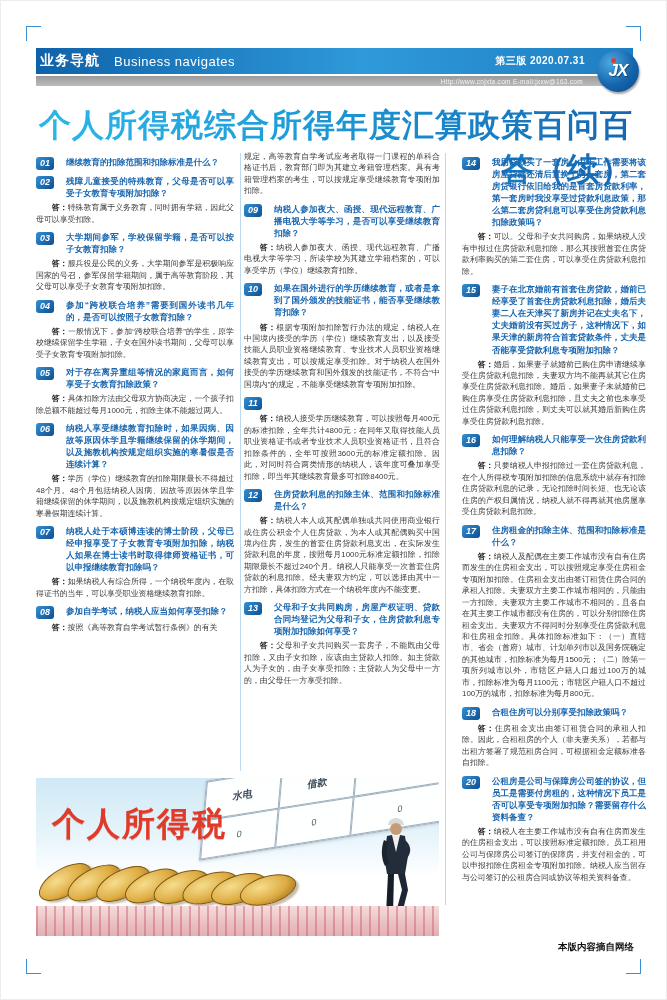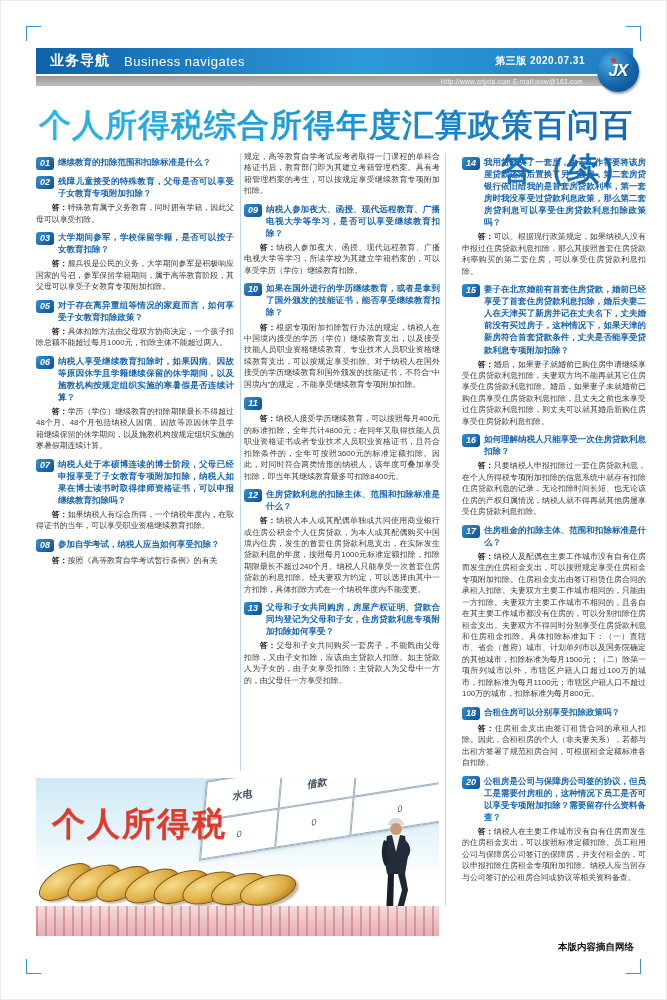--- a/index.html
+++ b/index.html
@@ -10,21 +10,21 @@
   .cmark{position:absolute;width:14px;height:14px;}
   .cmark.tl{left:25px;top:25px;border-left:1px solid #3b8fd4;border-top:1px solid #3b8fd4;}
   .cmark.tr{right:25px;top:25px;border-right:1px solid #3b8fd4;border-top:1px solid #3b8fd4;}
   .cmark.bl{left:25px;bottom:25px;border-left:1px solid #3b8fd4;border-bottom:1px solid #3b8fd4;}
   .cmark.br{right:25px;bottom:25px;border-right:1px solid #3b8fd4;border-bottom:1px solid #3b8fd4;}
 
   
   .masthead{position:absolute;left:35px;top:47px;width:597px;height:26px;
             background:linear-gradient(90deg,#0f62a9 0%,#2f9ad9 55%,#1e7ec2 100%);
             display:flex;align-items:center;color:#fff;}
-  .mh-cn{font-size:14px;font-weight:bold;margin-left:14px;letter-spacing:1px;}
+  .mh-cn{font-size:14px;font-weight:bold;margin-left:4px;letter-spacing:1px;}
   .mh-en{font-size:13px;margin-left:14px;letter-spacing:.5px;}
   .mh-right{margin-left:auto;margin-right:48px;font-size:10px;font-weight:bold;letter-spacing:.5px;}
   .graybar{position:absolute;left:35px;top:75px;width:597px;height:10px;
            background:linear-gradient(180deg,#9a9a9a,#bcbcbc);display:flex;align-items:center;justify-content:flex-end;}
   .graybar span{font-size:6.5px;color:#f2f2f2;margin-right:50px;letter-spacing:.3px;}
   .logo{position:absolute;left:596px;top:49px;width:42px;height:42px;border-radius:50%;
         background:radial-gradient(circle at 32% 30%,#4aa8e0 0%,#1565ad 55%,#0b4a86 100%);
         box-shadow:1px 2px 2px rgba(0,0,0,.35);display:flex;align-items:center;justify-content:center;}
   .logo-text{color:#fff;font-weight:bold;font-style:italic;font-size:17px;letter-spacing:-1px;
              text-shadow:1px 1px 1px rgba(0,0,0,.4);}
@@ -39,21 +39,21 @@
   
   .col{position:absolute;top:150px;overflow:hidden;}
   #col1{left:35px;width:198px;height:624px;}
   #col2{left:243px;width:196px;height:612px;}
   #col3{left:461px;width:184px;height:788px;}
   .colsep{position:absolute;width:1px;background:#bcd9ee;}
   #sep1{left:239px;top:152px;height:618px;}
   #sep2{left:444px;top:152px;height:752px;}
 
   .qa-item{margin-bottom:4px;}
-  .qa-q{display:flex;gap:4px;margin:5px 0 3px;}
+  .qa-q{display:flex;gap:12px;margin:5px 0 3px;}
   .badge{flex:0 0 auto;min-width:16px;height:13px;padding:0 1px;border-radius:3px;margin-top:1px;
          background:linear-gradient(135deg,#3390d2 0%,#0e4f92 100%);
          color:#fff;font-weight:bold;font-style:italic;font-size:9px;line-height:13px;text-align:center;}
   .qtext{flex:1;color:#1a67b0;font-weight:bold;font-size:8.5px;line-height:1.42;text-align:justify;}
   .ans{margin:3px 0 6px;font-size:7.9px;line-height:1.45;color:#3a3a3a;text-align:justify;text-indent:2em;}
   .ans .ans-label{font-weight:bold;color:#1c1c1c;}
   .ans.cont{text-indent:0;margin-top:0;}
 
   
   .photo{position:absolute;left:35px;top:777px;width:403px;height:158px;overflow:hidden;
@@ -126,20 +126,27 @@
       </div>
       <div class="qa-item">
         <div class="qa-q">
           <span class="badge">03</span>
           <span class="qtext">大学期间参军，学校保留学籍，是否可以按子女教育扣除？</span>
         </div>
         <p class="ans"><span class="ans-label">答：</span><span>服兵役是公民的义务，大学期间参军是积极响应国家的号召，参军保留学籍期间，属于高等教育阶段，其父母可以享受子女教育专项附加扣除。</span></p>
       </div>
       <div class="qa-item">
         <div class="qa-q">
+          <span class="badge">04</span>
+          <span class="qtext">参加“跨校联合培养”需要到国外读书几年的，是否可以按照子女教育扣除？</span>
+        </div>
+        <p class="ans"><span class="ans-label">答：</span><span>一般情况下，参加“跨校联合培养”的学生，原学校继续保留学生学籍，子女在国外读书期间，父母可以享受子女教育专项附加扣除。</span></p>
+      </div>
+      <div class="qa-item">
+        <div class="qa-q">
           <span class="badge">05</span>
           <span class="qtext">对于存在离异重组等情况的家庭而言，如何享受子女教育扣除政策？</span>
         </div>
         <p class="ans"><span class="ans-label">答：</span><span>具体扣除方法由父母双方协商决定，一个孩子扣除总额不能超过每月1000元，扣除主体不能超过两人。</span></p>
       </div>
       <div class="qa-item">
         <div class="qa-q">
           <span class="badge">06</span>
           <span class="qtext">纳税人享受继续教育扣除时，如果因病、因故等原因休学且学籍继续保留的休学期间，以及施教机构按规定组织实施的寒暑假是否连续计算？</span>
         </div>
@@ -196,21 +203,21 @@
         </div>
         <p class="ans"><span class="ans-label">答：</span><span>父母和子女共同购买一套房子，不能既由父母扣除，又由子女扣除，应该由主贷款人扣除。如主贷款人为子女的，由子女享受扣除；主贷款人为父母中一方的，由父母任一方享受扣除。</span></p>
       </div>
     </div>
   <div class="col" id="col3">
       <div class="qa-item">
         <div class="qa-q">
           <span class="badge">14</span>
           <span class="qtext">我用贷款买了一套房，由于工作需要将该房屋贷款还清后置换了另一套房，第二套房贷银行依旧给我的是首套房贷款利率，第一套房时我没享受过贷款利息政策，那么第二套房贷利息可以享受住房贷款利息扣除政策吗？</span>
         </div>
-        <p class="ans"><span class="ans-label">答：</span><span>可以。根据现行政策规定，如果纳税人没有申报过住房贷款利息扣除，那么其按照首套住房贷款利率购买的第二套住房，可以享受住房贷款利息扣除。</span></p>
+        <p class="ans"><span class="ans-label">答：</span><span>可以。父母和子女共同购房，如果纳税人没有申报过住房贷款利息扣除，那么其按照首套住房贷款利率购买的第二套住房，可以享受住房贷款利息扣除。</span></p>
       </div>
       <div class="qa-item">
         <div class="qa-q">
           <span class="badge">15</span>
           <span class="qtext">妻子在北京婚前有首套住房贷款，婚前已经享受了首套住房贷款利息扣除，婚后夫妻二人在天津买了新房并记在丈夫名下，丈夫婚前没有买过房子，这种情况下，如果天津的新房符合首套贷款条件，丈夫是否能享受贷款利息专项附加扣除？</span>
         </div>
         <p class="ans"><span class="ans-label">答：</span><span>婚后，如果妻子就婚前已购住房申请继续享受住房贷款利息扣除，夫妻双方均不能再就其它住房享受住房贷款利息扣除。婚后，如果妻子未就婚前已购住房享受住房贷款利息扣除，且丈夫之前也未享受过住房贷款利息扣除，则丈夫可以就其婚后新购住房享受住房贷款利息扣除。</span></p>
       </div>
       <div class="qa-item">
         <div class="qa-q">

